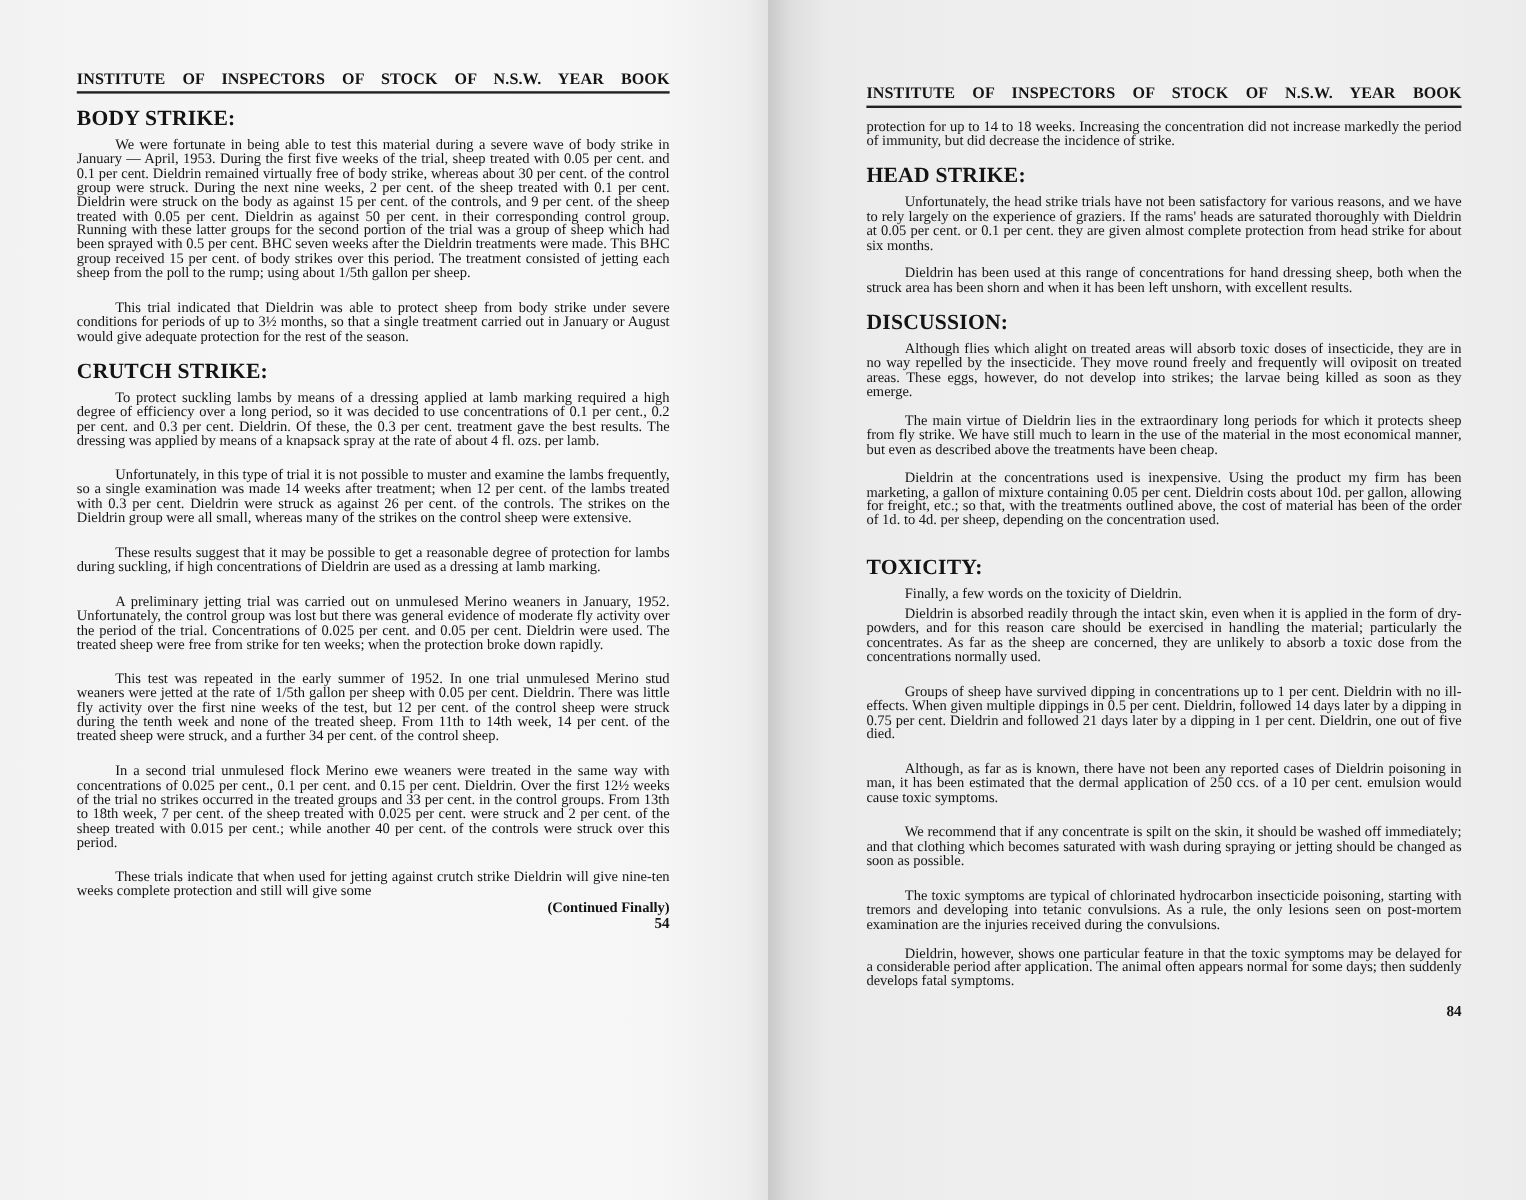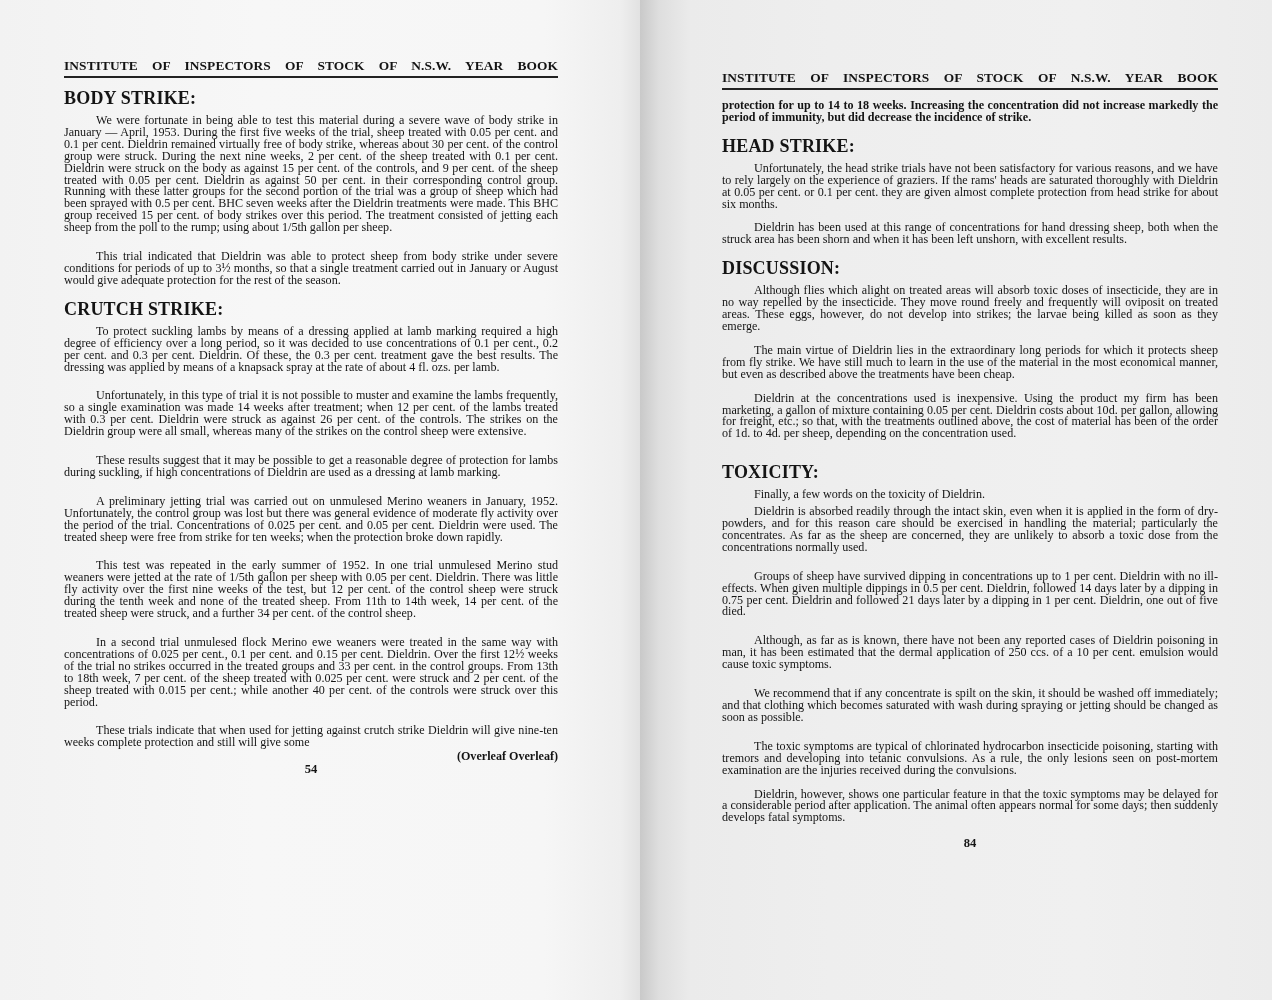--- a/index.html
+++ b/index.html
@@ -43,34 +43,34 @@
     letter-spacing: 0.2px;
   }
   .para {
     font-size: 12.1px;
     line-height: 11.9px;
     text-align: justify;
     text-indent: 32px;
     margin: 0 0 12px 0;
     hyphens: none;
   }
-  .para.noindent { text-indent: 0; font-weight: bold; }
+  .para.noindent { text-indent: 0; }
   .para.tight { margin-bottom: 5px; font-family: Liberation Serif, serif; }
   .para.loose { margin-bottom: 17px; }
   .continued {
     font-size: 12.1px;
     font-weight: bold;
     text-align: right;
     margin-top: -11px;
     line-height: 12px;
   }
   .folio {
     font-size: 12.6px;
     font-weight: bold;
-    text-align: center;
+    text-align: right;
   }
   .page-left .folio { margin-top: 0px; }
   .page-right .folio { margin-top: 2px; }
   .gap-sm { height: 4px; }
 </style>
 </head>
 <body>
 
 <div class="page page-left">
   <div class="content">
@@ -82,21 +82,21 @@
 
     <div class="section-heading">CRUTCH STRIKE:</div>
     <p class="para loose">To protect suckling lambs by means of a dressing applied at lamb marking required a high degree of efficiency over a long period, so it was decided to use concentrations of 0.1 per cent., 0.2 per cent. and 0.3 per cent. Dieldrin. Of these, the 0.3 per cent. treatment gave the best results. The dressing was applied by means of a knapsack spray at the rate of about 4 fl. ozs. per lamb.</p>
     <p class="para loose">Unfortunately, in this type of trial it is not possible to muster and examine the lambs frequently, so a single examination was made 14 weeks after treatment; when 12 per cent. of the lambs treated with 0.3 per cent. Dieldrin were struck as against 26 per cent. of the controls. The strikes on the Dieldrin group were all small, whereas many of the strikes on the control sheep were extensive.</p>
     <p class="para loose">These results suggest that it may be possible to get a reasonable degree of protection for lambs during suckling, if high concentrations of Dieldrin are used as a dressing at lamb marking.</p>
     <p class="para loose">A preliminary jetting trial was carried out on unmulesed Merino weaners in January, 1952. Unfortunately, the control group was lost but there was general evidence of moderate fly activity over the period of the trial. Concentrations of 0.025 per cent. and 0.05 per cent. Dieldrin were used. The treated sheep were free from strike for ten weeks; when the protection broke down rapidly.</p>
     <p class="para loose">This test was repeated in the early summer of 1952. In one trial unmulesed Merino stud weaners were jetted at the rate of 1/5th gallon per sheep with 0.05 per cent. Dieldrin. There was little fly activity over the first nine weeks of the test, but 12 per cent. of the control sheep were struck during the tenth week and none of the treated sheep. From 11th to 14th week, 14 per cent. of the treated sheep were struck, and a further 34 per cent. of the control sheep.</p>
     <p class="para loose">In a second trial unmulesed flock Merino ewe weaners were treated in the same way with concentrations of 0.025 per cent., 0.1 per cent. and 0.15 per cent. Dieldrin. Over the first 12½ weeks of the trial no strikes occurred in the treated groups and 33 per cent. in the control groups. From 13th to 18th week, 7 per cent. of the sheep treated with 0.025 per cent. were struck and 2 per cent. of the sheep treated with 0.015 per cent.; while another 40 per cent. of the controls were struck over this period.</p>
     <p class="para">These trials indicate that when used for jetting against crutch strike Dieldrin will give nine-ten weeks complete protection and still will give some</p>
 
-    <div class="continued">(Overleaf Overleaf)</div>
+    <div class="continued">(Continued Finally)</div>
     <div class="folio">54</div>
   </div>
 </div>
 
 <div class="page page-right">
   <div class="content">
     <div class="running-head">INSTITUTE OF INSPECTORS OF STOCK OF N.S.W. YEAR BOOK</div>
 
     <p class="para noindent">protection for up to 14 to 18 weeks. Increasing the concentration did not increase markedly the period of immunity, but did decrease the incidence of strike.</p>
 

